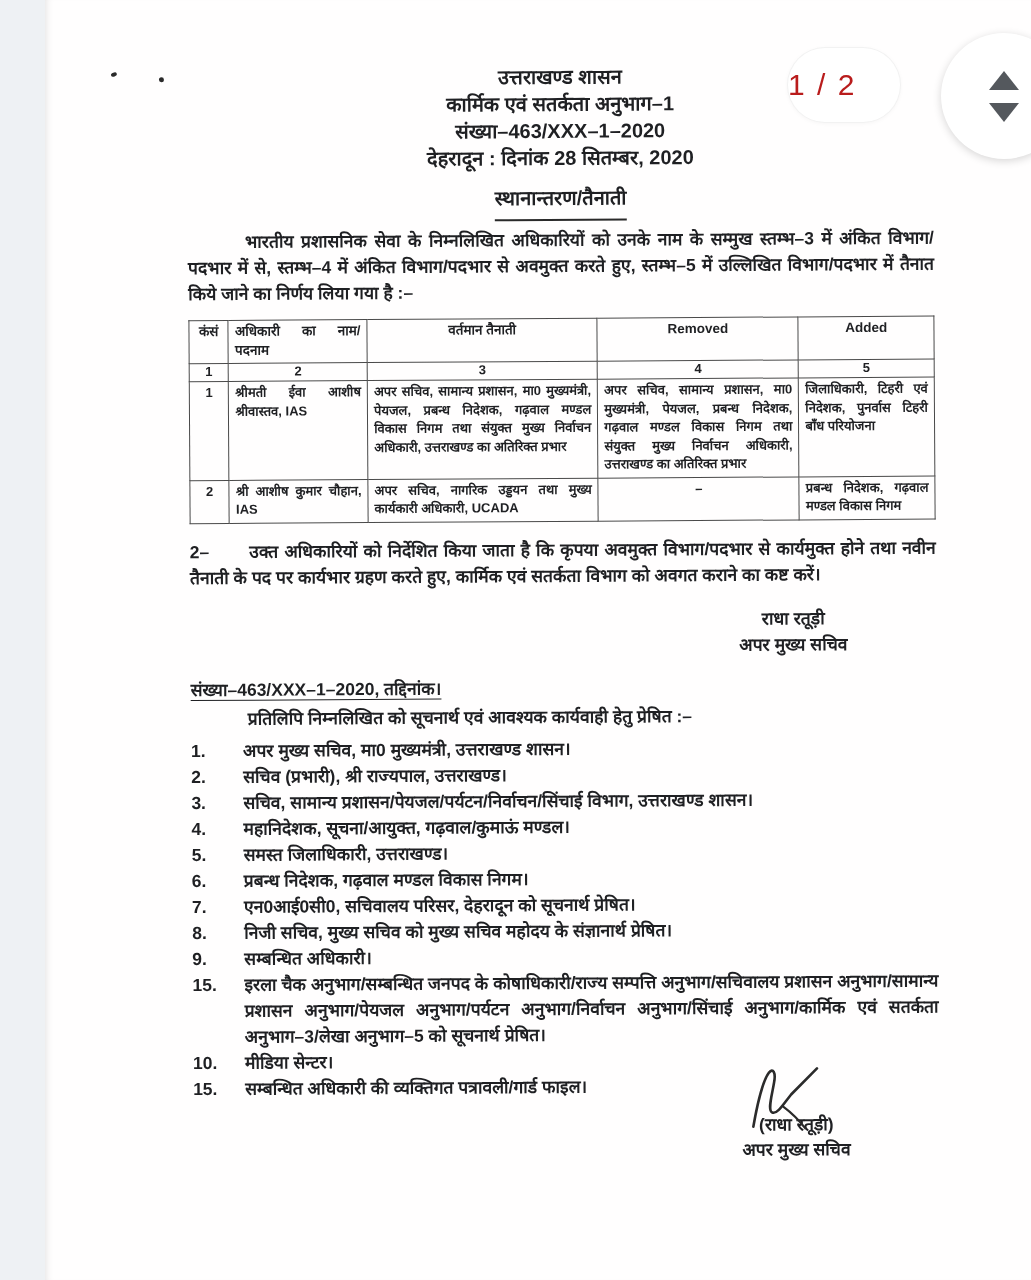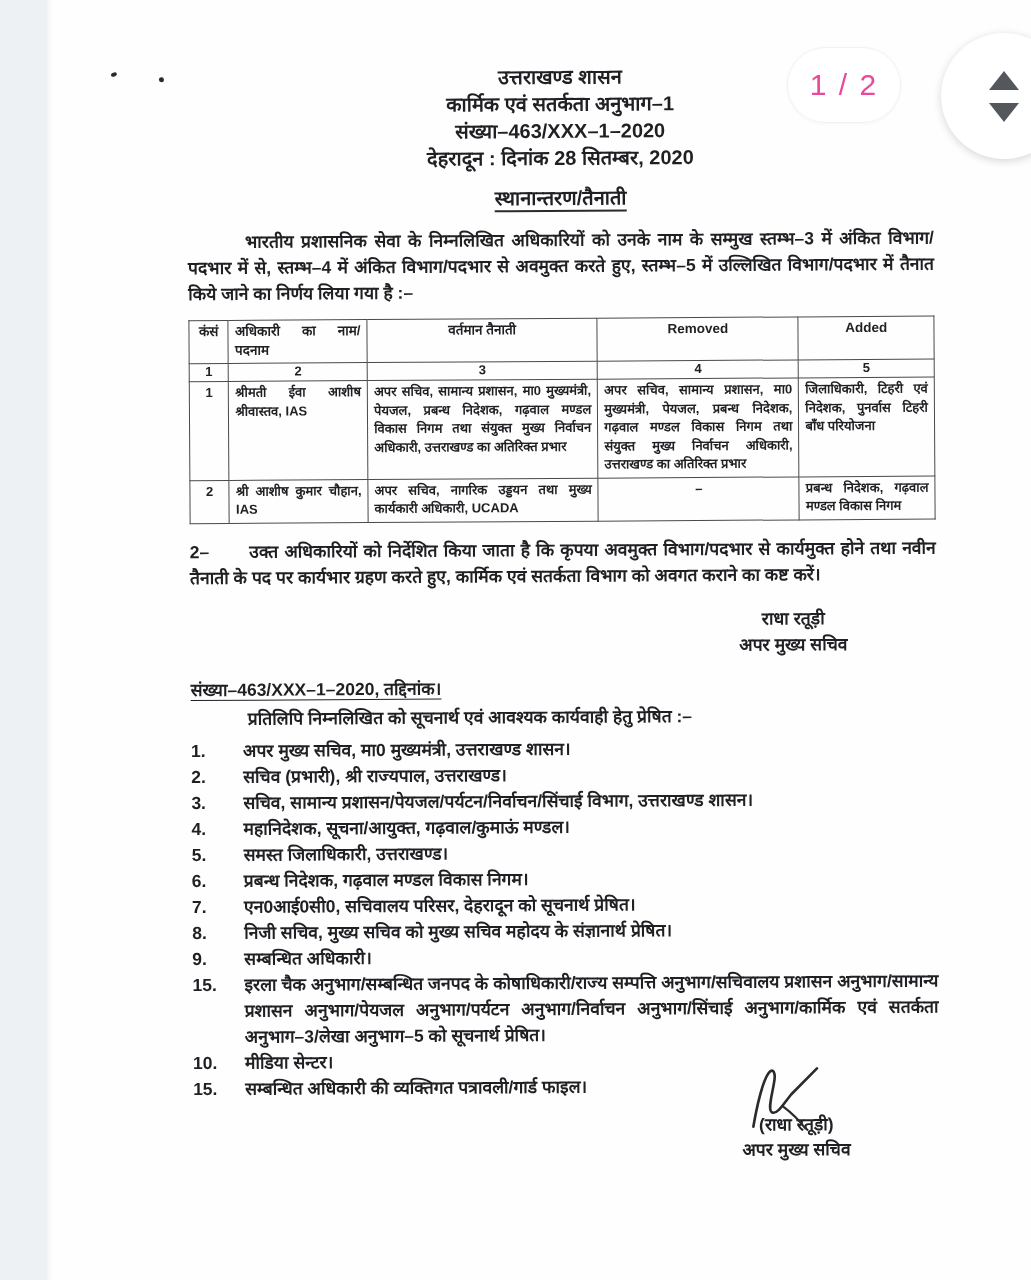--- a/index.html
+++ b/index.html
@@ -13,21 +13,21 @@
     background:#fffefe; box-shadow: inset 7px 0 9px -7px rgba(0,0,0,.14); }
   .content { position:relative; padding:64px 95px 0 145px;
     transform:rotate(-0.35deg); }
 
   .speck { position:absolute; background:#2a2a2a; border-radius:50%; }
   .speck.s1 { left:69px; top:70px; width:6px; height:4px; transform:rotate(-20deg); }
   .speck.s2 { left:117px; top:75px; width:5px; height:5px; }
 
   .hdr { text-align:center; font-weight:700; font-size:20px; line-height:27px; }
   .subject { text-align:center; margin-top:12px; font-size:20px; }
-  .subject span { font-weight:700; border-bottom:2px solid #2a2a2a; padding-bottom:1px; }
+  .subject span { font-weight:700; border-bottom:2px solid #2a2a2a; padding-bottom:10px; }
 
   .para { margin-top:16px; font-size:17.5px; line-height:26px; font-weight:600;
     text-align:justify; }
   .para.indent { text-indent:57px; }
 
   table.tt { margin-top:13px; width:100%; border-collapse:collapse; table-layout:fixed; }
   table.tt td { border:1.4px solid #4a4a4a; font-size:13px; line-height:18.5px;
     font-weight:600; padding:2px 6px 3px 6px; vertical-align:top; text-align:justify; }
   table.tt td.c { text-align:center; }
   table.tt tr.headrow td { font-weight:700; font-size:13.5px; }
@@ -48,21 +48,21 @@
   .li { display:flex; font-size:17.5px; line-height:26px; font-weight:600; }
   .li .num { width:52px; flex:0 0 52px; font-weight:700; }
   .li .txt { flex:1; text-align:justify; }
 
   .sigblock2 { position:relative; margin-top:14px; margin-left:auto; margin-right:48px;
     width:190px; text-align:center; font-size:17.5px; line-height:25px; font-weight:600; }
   .sigmark { position:absolute; left:38px; top:-46px; pointer-events:none; }
 
   .pill { position:absolute; left:788px; top:48px; width:112px; height:74px;
     background:#ffffff; border-radius:40px; display:flex; align-items:center;
-    justify-content:center; font-size:30px; letter-spacing:2px; color:#ec4899;
+    font-size:30px; letter-spacing:2px; color:#b91c1c;
     box-shadow:0 0 0 1px #f2f2f2, 0 1px 5px rgba(0,0,0,.05); }
 
   .scroller { position:absolute; left:941px; top:33px; width:126px; height:126px;
     border-radius:50%; background:#ffffff;
     box-shadow:0 2px 9px rgba(0,0,0,.16); display:flex; flex-direction:column;
     align-items:center; justify-content:center; gap:13px; }
   .tri { width:0; height:0; cursor:pointer; }
   .tri-up { border-left:15px solid transparent; border-right:15px solid transparent;
     border-bottom:19px solid #54585d; }
   .tri-down { border-left:15px solid transparent; border-right:15px solid transparent;

